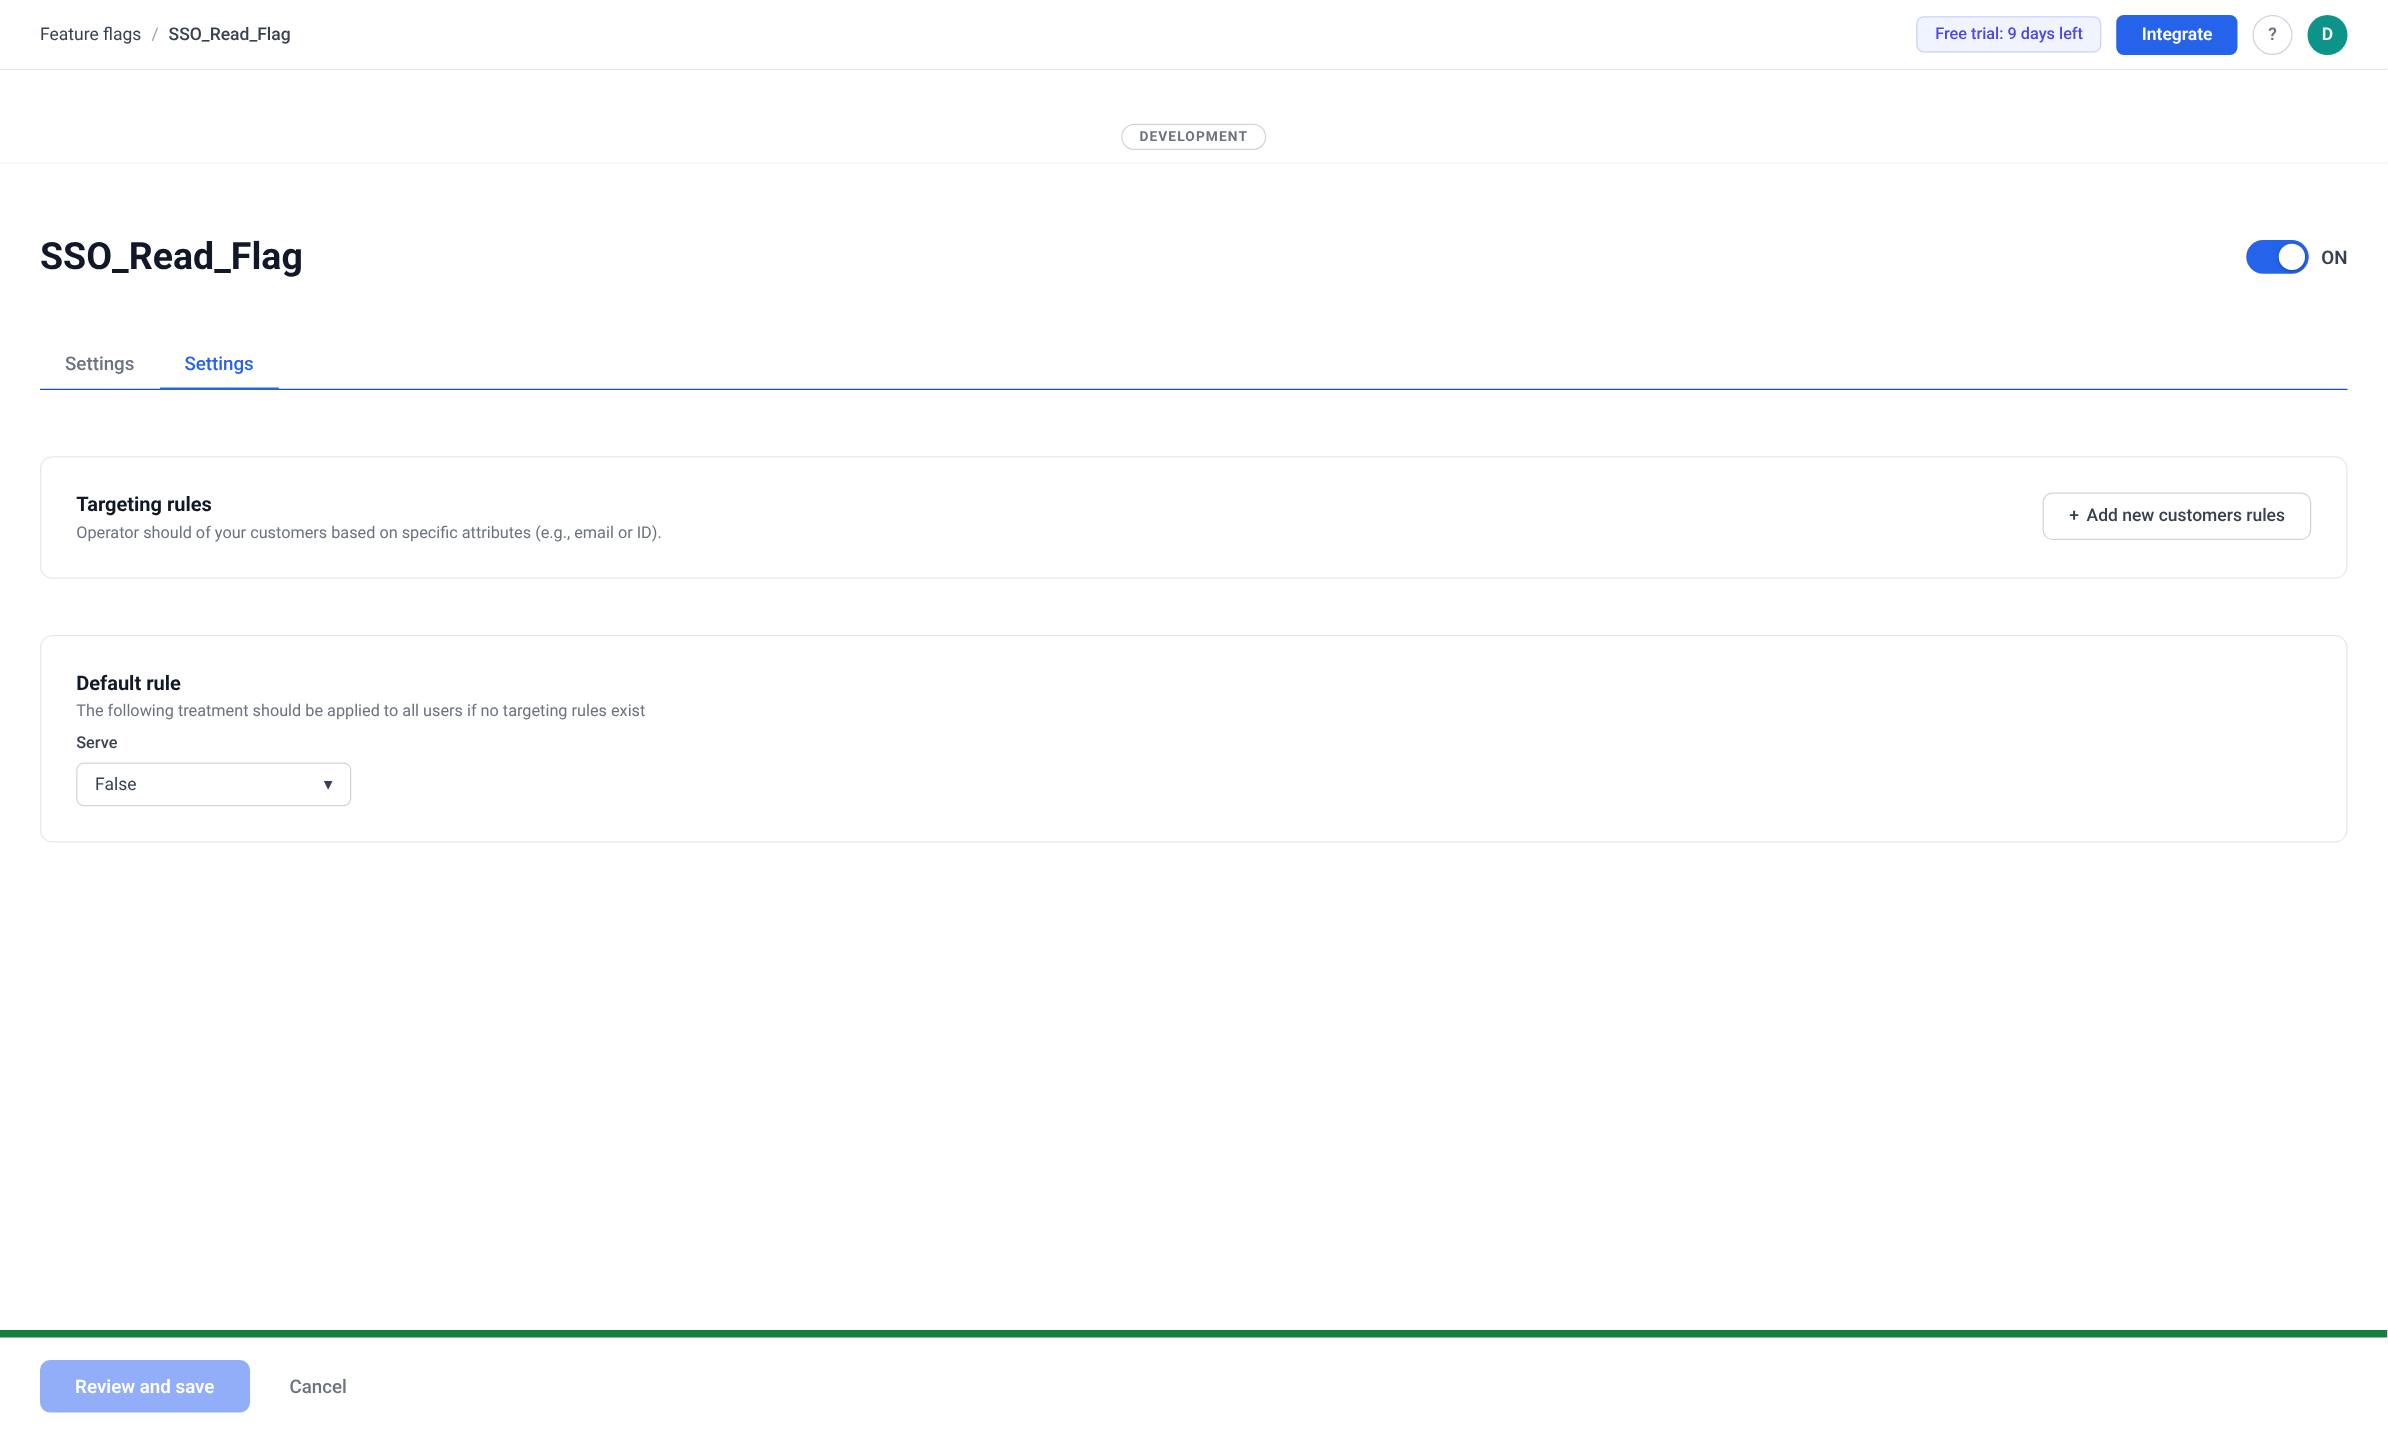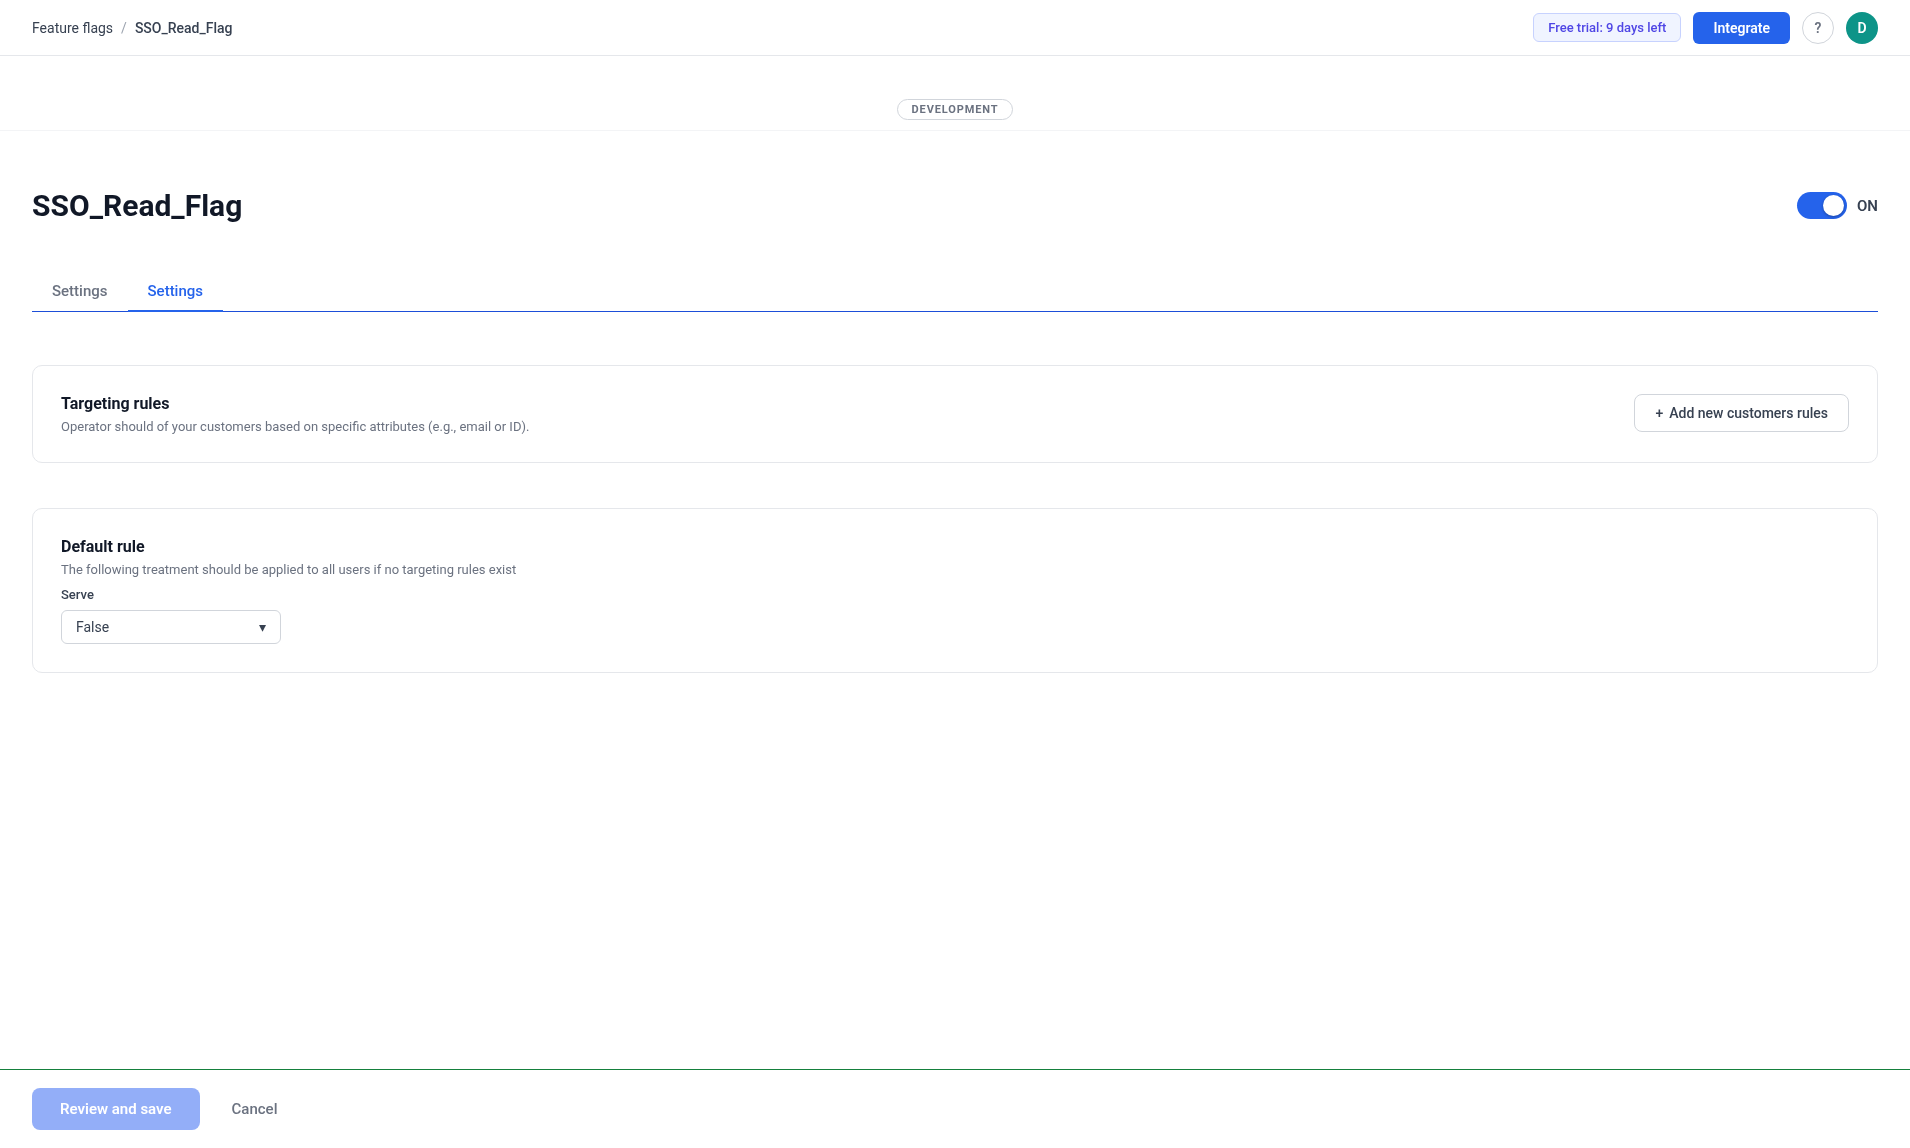--- a/index.html
+++ b/index.html
@@ -264,21 +264,21 @@
       padding: 8px 14px;
       width: 220px;
       font-size: 14px;
       color: #374151;
       background: #fff;
       cursor: pointer;
     }
 
     
     .footer {
-      border-top: 1px solid #15803d;
+      border-top: 6px solid #15803d;
       padding: 18px 32px;
       display: flex;
       align-items: center;
       gap: 16px;
       background: #fff;
     }
 
     .review-save-button {
       background: #93aef8;
       color: #fff;

